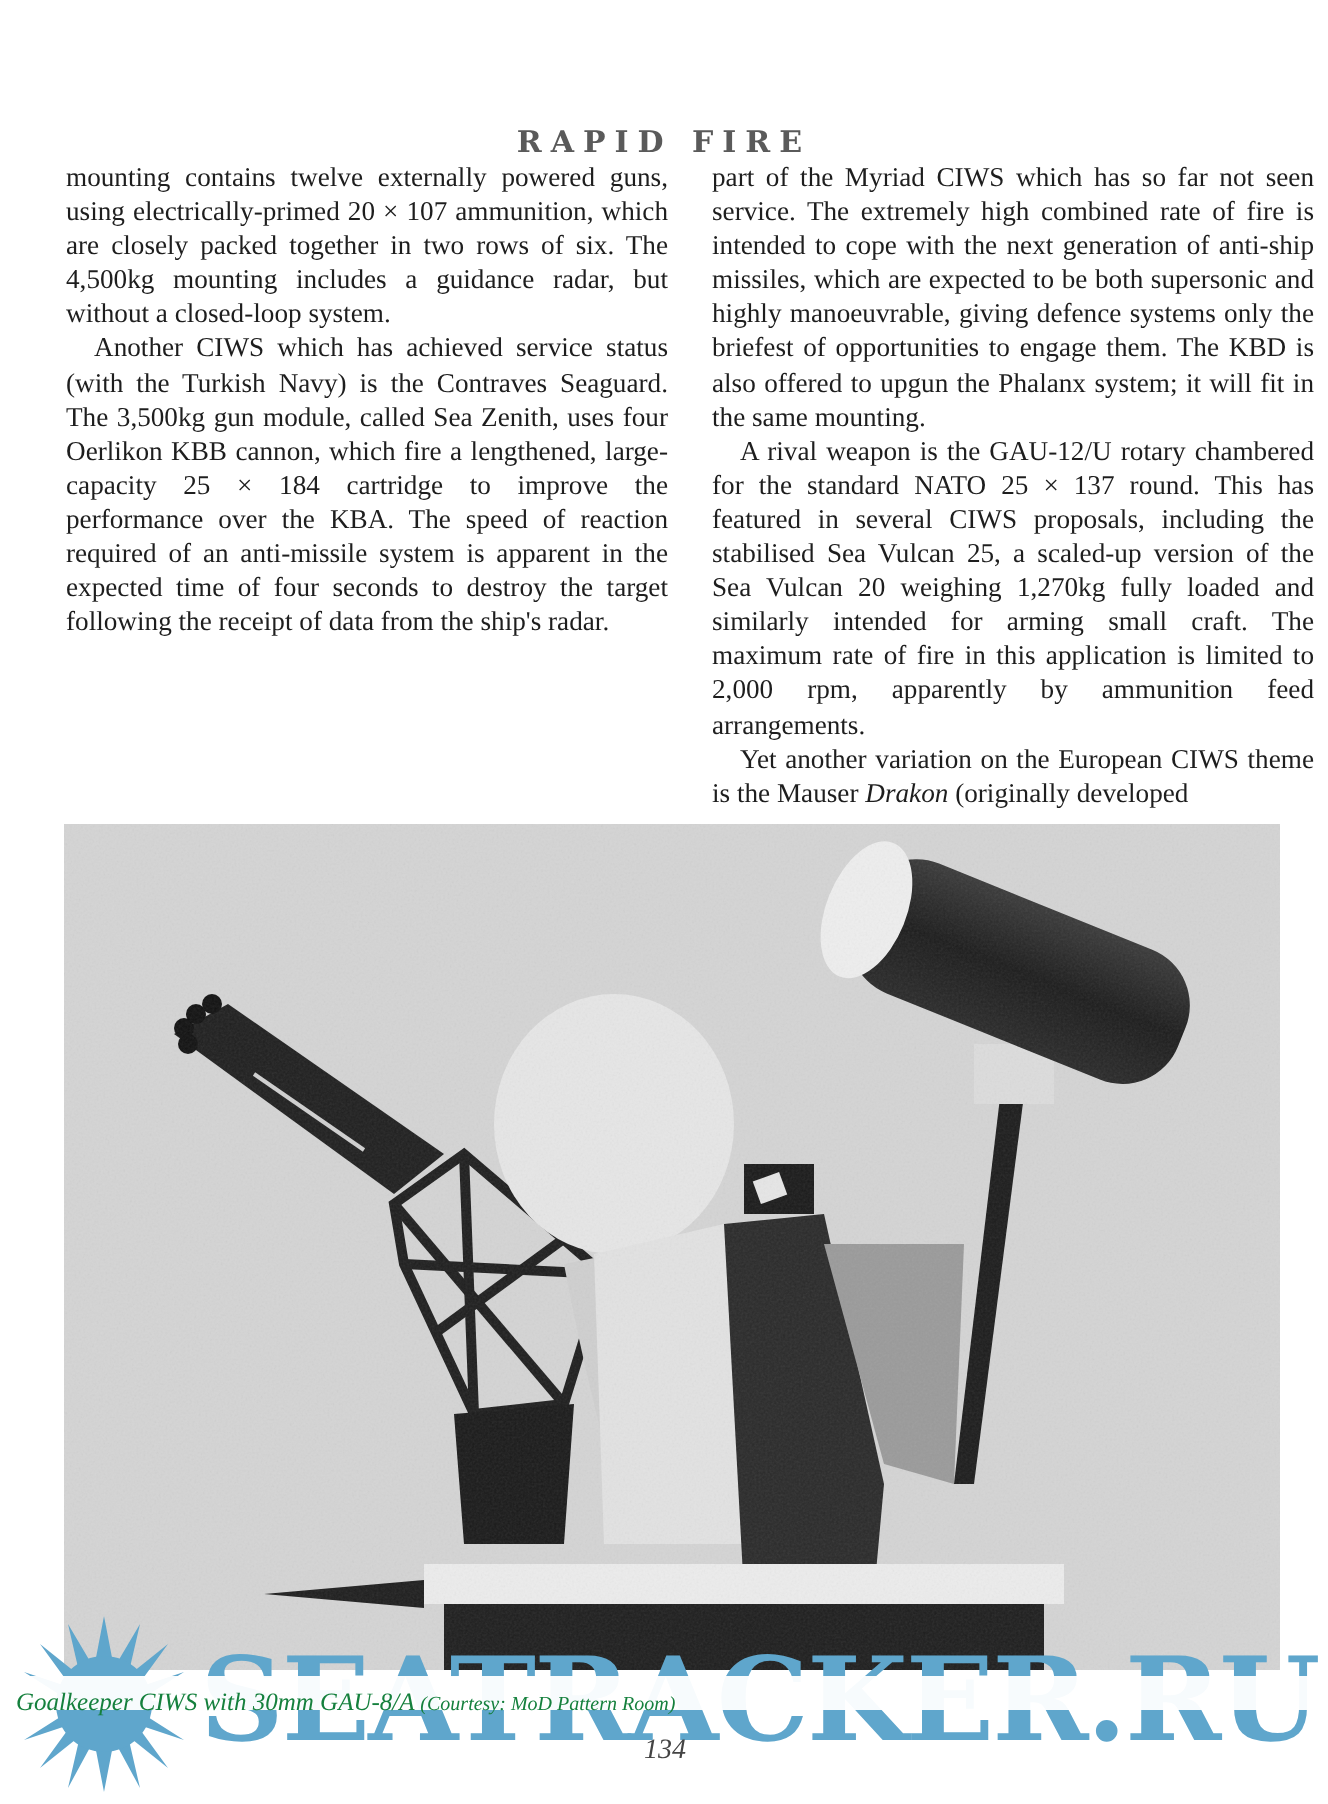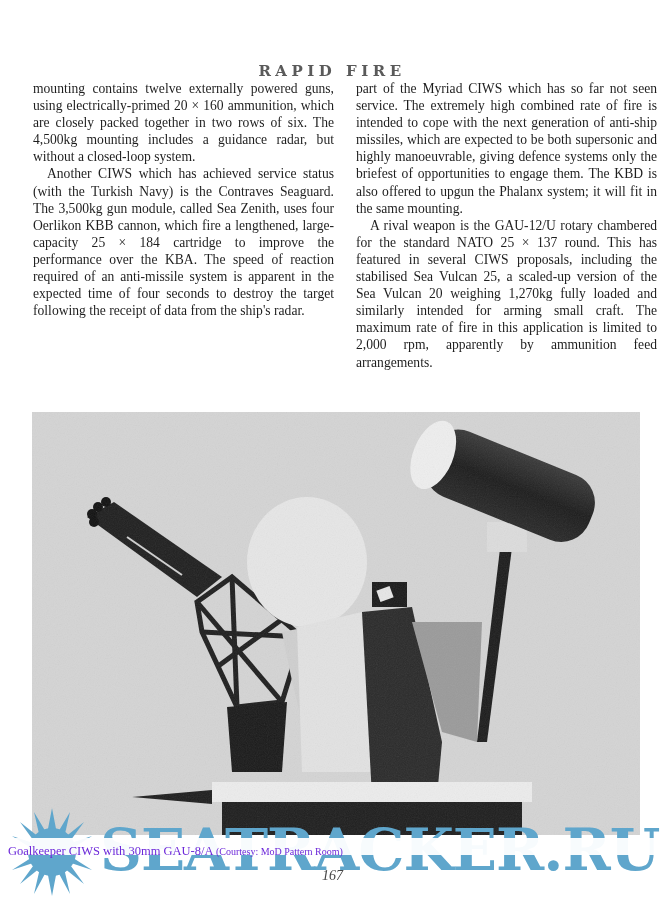--- a/index.html
+++ b/index.html
@@ -5,40 +5,41 @@
   html,body{margin:0;padding:0;}
   body{width:664px;height:902px;background:#ffffff;position:relative;overflow:hidden;font-family:"Liberation Serif","DejaVu Serif",serif;color:#1e1e1e;}
   .running-head{position:absolute;top:26px;left:0;width:664px;text-align:center;font-family:"DejaVu Serif","Liberation Serif",serif;font-weight:bold;font-size:15px;letter-spacing:4.5px;color:#5a5a5a;margin-top:36px;}
   .col{position:absolute;top:80px;width:301px;font-size:13.6px;line-height:17.1px;text-align:justify;}
   .col p{margin:0;text-indent:14px;}
   .col p.noindent{text-indent:0;}
   .col-left{left:33px;}
   .col-right{left:356px;}
   .photo{position:absolute;left:32px;top:412px;width:608px;height:423px;background:#d6d6d6;overflow:hidden;}
   .photo svg{display:block;}
-  .caption{position:absolute;left:8px;top:844px;font-size:12.5px;color:#6d28d9;white-space:nowrap;z-index:3;}
+  .caption{position:absolute;left:8px;top:844px;font-size:12.5px;font-style:italic;color:#15803d;white-space:nowrap;z-index:3;}
   .caption .credit{font-size:10px;}
   .page-number{position:absolute;left:322px;top:868px;font-size:14px;font-style:italic;color:#444;z-index:3;}
   .watermark{position:absolute;left:0;top:808px;width:664px;height:90px;z-index:2;pointer-events:none;}
   .wm-text{position:absolute;left:100px;top:818px;font-family:"DejaVu Serif",serif;font-weight:bold;font-size:58px;letter-spacing:-1px;color:#5fa6cc;z-index:2;line-height:64px;white-space:nowrap;}
   .wm-band{position:absolute;left:0;top:838px;width:664px;height:17px;background:#ffffff;z-index:2;opacity:.95;}
 </style>
 </head>
 <body>
 
 <div class="running-head">RAPID FIRE</div>
 
 <div class="col col-left">
-  <p class="noindent">mounting contains twelve externally powered guns, using electrically-primed 20 × 160 ammunition, which are closely packed together in two rows of six. The 4,500kg mounting includes a guidance radar, but without a closed-loop system.</p>
+  <p class="noindent">mounting contains twelve externally powered guns, using electrically-primed 20 × 107 ammunition, which are closely packed together in two rows of six. The 4,500kg mounting includes a guidance radar, but without a closed-loop system.</p>
   <p>Another CIWS which has achieved service status (with the Turkish Navy) is the Contraves Seaguard. The 3,500kg gun module, called Sea Zenith, uses four Oerlikon KBB cannon, which fire a lengthened, large-capacity 25 × 184 cartridge to improve the performance over the KBA. The speed of reaction required of an anti-missile system is apparent in the expected time of four seconds to destroy the target following the receipt of data from the ship's radar.</p>
 </div>
 
 <div class="col col-right">
   <p class="noindent">part of the Myriad CIWS which has so far not seen service. The extremely high combined rate of fire is intended to cope with the next generation of anti-ship missiles, which are expected to be both supersonic and highly manoeuvrable, giving defence systems only the briefest of opportunities to engage them. The KBD is also offered to upgun the Phalanx system; it will fit in the same mounting.</p>
   <p>A rival weapon is the GAU-12/U rotary chambered for the standard NATO 25 × 137 round. This has featured in several CIWS proposals, including the stabilised Sea Vulcan 25, a scaled-up version of the Sea Vulcan 20 weighing 1,270kg fully loaded and similarly intended for arming small craft. The maximum rate of fire in this application is limited to 2,000 rpm, apparently by ammunition feed arrangements.</p>
+  <p><span>Yet another variation on the European CIWS theme is the Mauser </span><i>Drakon</i><span> (originally developed</span></p>
 </div>
 
 <div class="photo">
   <svg width="608" height="423" viewBox="0 0 608 423">
     <defs>
       <filter id="grain">
           <feTurbulence type="fractalNoise" baseFrequency="0.9" numOctaves="2" result="n"></feTurbulence>
           <feColorMatrix type="saturate" values="0"></feColorMatrix>
           <feComponentTransfer>
             <feFuncA type="linear" slope="0.12"></feFuncA>
@@ -98,13 +99,13 @@
   <g transform="translate(52,44)" fill="#5fa6cc">
     <polygon id="sb" points="0,-44 5,-18 18,-40 12,-14 32,-30 16,-8 40,-16 18,-2 44,0 18,4 40,18 16,10 32,32 12,16 18,42 5,18 0,44 -5,18 -18,42 -12,16 -32,32 -16,10 -40,18 -18,4 -44,0 -18,-2 -40,-16 -16,-8 -32,-30 -12,-14 -18,-40 -5,-18"></polygon>
     <circle r="24"></circle>
   </g>
 </svg>
 <div class="wm-text">SEATRACKER.RU</div>
 <div class="wm-band"></div>
 
 <div class="caption"><span>Goalkeeper CIWS with 30mm GAU-8/A</span> <span class="credit">(Courtesy: MoD Pattern Room)</span></div>
 
-<div class="page-number">167</div>
+<div class="page-number">134</div>
 
 </body></html>

